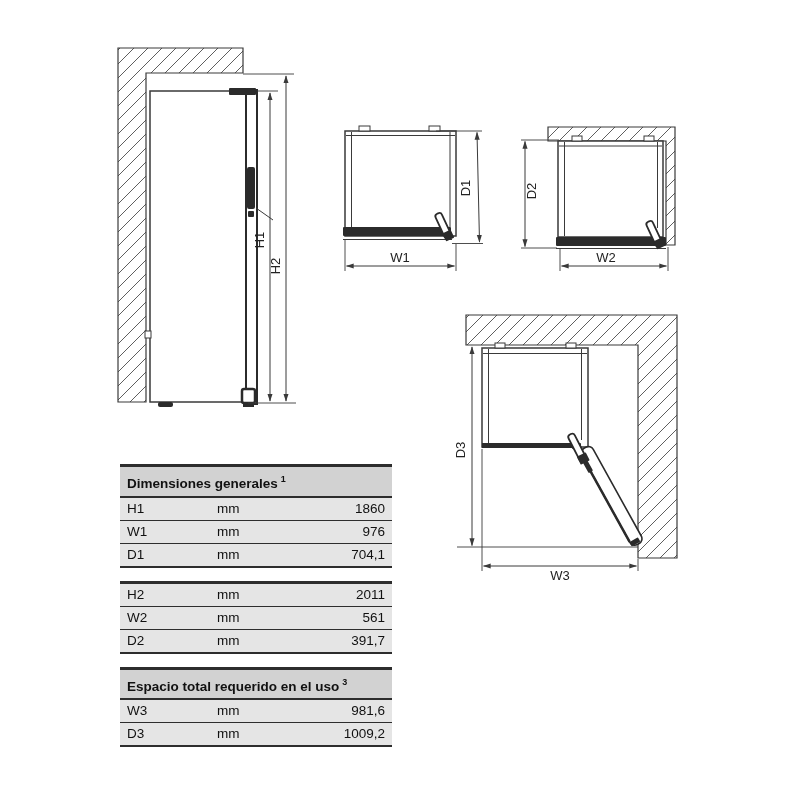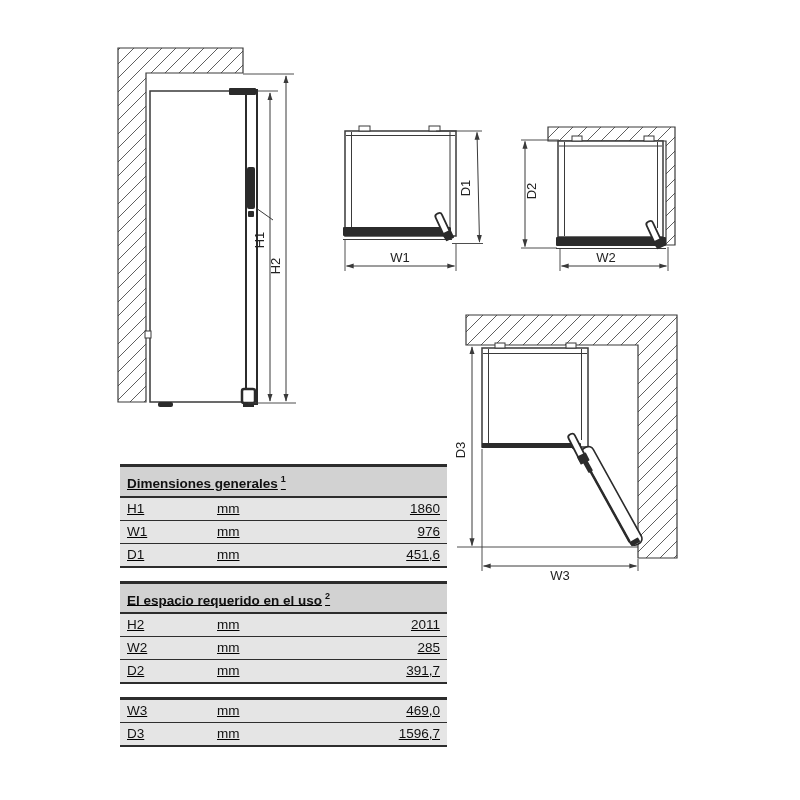--- a/index.html
+++ b/index.html
@@ -12,22 +12,22 @@
   .ln     { fill:#ffffff; stroke:#3a3a3a; stroke-width:1.5; }
   .thin   { stroke:#3a3a3a; stroke-width:1; fill:none; }
   .ext    { stroke:#3a3a3a; stroke-width:0.9; fill:none; }
   .dim    { stroke:#3a3a3a; stroke-width:1; fill:none;
             marker-start:url(#arr); marker-end:url(#arr); }
   .dark   { fill:#2b2b2b; stroke:none; }
   .tab    { fill:#ffffff; stroke:#3a3a3a; stroke-width:1; }
   .hatch-area { fill:url(#hatch); stroke:#3a3a3a; stroke-width:1.2; }
   .dimtext { font-size:13px; fill:#222222; }
 
-  .tables { position:absolute; left:120px; top:464px; width:327px;
-            display:flex; flex-direction:column; gap:13px;text-decoration:underline; }
+  .tables { position:absolute; left:120px; top:464px; width:272px;
+            display:flex; flex-direction:column; gap:13px; }
   .dim-table { border-top:3px solid #2d2d2d; border-bottom:2.5px solid #2d2d2d; }
   .t-head { background:#d2d2d2; color:#111111; font-weight:bold; font-size:13.5px;
             padding:4px 7px; border-bottom:2px solid #2d2d2d; line-height:16px; }
   .t-head sup { font-size:9px; margin-left:3px; }
   .t-row  { display:grid; grid-template-columns:90px 1fr auto; background:#e5e5e5;
             color:#111111; font-size:13.5px; line-height:16px; padding:3px 7px; }
   .t-row + .t-row { border-top:1.5px solid #2d2d2d; }
   .c-value { text-align:right; }
 </style>
 </head>
@@ -153,51 +153,51 @@
       <span class="c-value">1860</span>
     </div>
     <div class="t-row">
       <span class="c-label">W1</span>
       <span class="c-unit">mm</span>
       <span class="c-value">976</span>
     </div>
     <div class="t-row">
       <span class="c-label">D1</span>
       <span class="c-unit">mm</span>
-      <span class="c-value">451,6</span>
+      <span class="c-value">704,1</span>
+    </div>
+  </section>
+
+  <section class="dim-table">
+    <div class="t-row">
+      <span class="c-label">H2</span>
+      <span class="c-unit">mm</span>
+      <span class="c-value">2011</span>
+    </div>
+    <div class="t-row">
+      <span class="c-label">W2</span>
+      <span class="c-unit">mm</span>
+      <span class="c-value">561</span>
+    </div>
+    <div class="t-row">
+      <span class="c-label">D2</span>
+      <span class="c-unit">mm</span>
+      <span class="c-value">391,7</span>
     </div>
   </section>
 
   <section class="dim-table">
     <header class="t-head">
-      <span>El espacio requerido en el uso</span><sup>2</sup>
+      <span>Espacio total requerido en el uso</span><sup>3</sup>
     </header>
     <div class="t-row">
-      <span class="c-label">H2</span>
-      <span class="c-unit">mm</span>
-      <span class="c-value">2011</span>
-    </div>
-    <div class="t-row">
-      <span class="c-label">W2</span>
-      <span class="c-unit">mm</span>
-      <span class="c-value">285</span>
-    </div>
-    <div class="t-row">
-      <span class="c-label">D2</span>
-      <span class="c-unit">mm</span>
-      <span class="c-value">391,7</span>
+      <span class="c-label">W3</span>
+      <span class="c-unit">mm</span>
+      <span class="c-value">981,6</span>
+    </div>
+    <div class="t-row">
+      <span class="c-label">D3</span>
+      <span class="c-unit">mm</span>
+      <span class="c-value">1009,2</span>
     </div>
   </section>
 
-  <section class="dim-table">
-    <div class="t-row">
-      <span class="c-label">W3</span>
-      <span class="c-unit">mm</span>
-      <span class="c-value">469,0</span>
-    </div>
-    <div class="t-row">
-      <span class="c-label">D3</span>
-      <span class="c-unit">mm</span>
-      <span class="c-value">1596,7</span>
-    </div>
-  </section>
-
 </div>
 
 </body></html>

